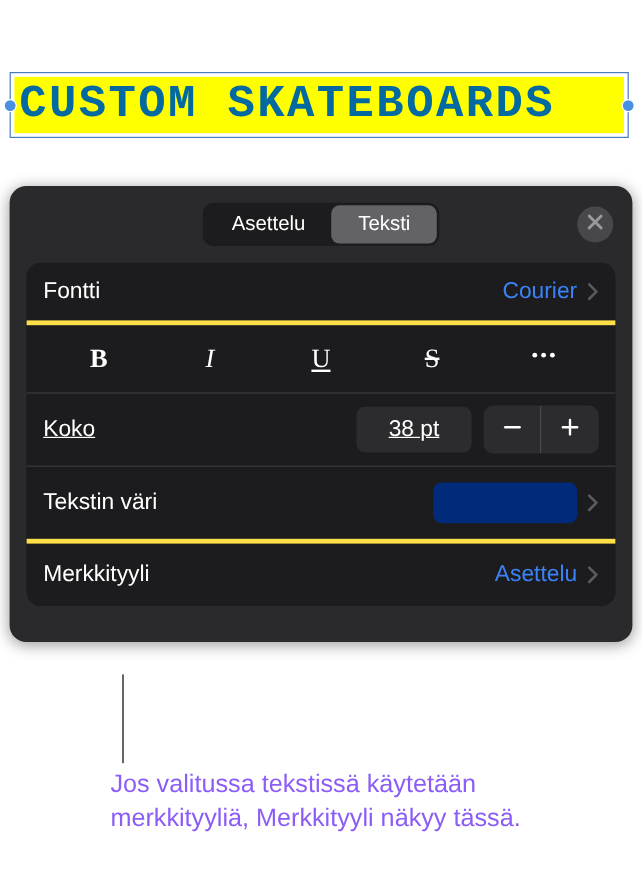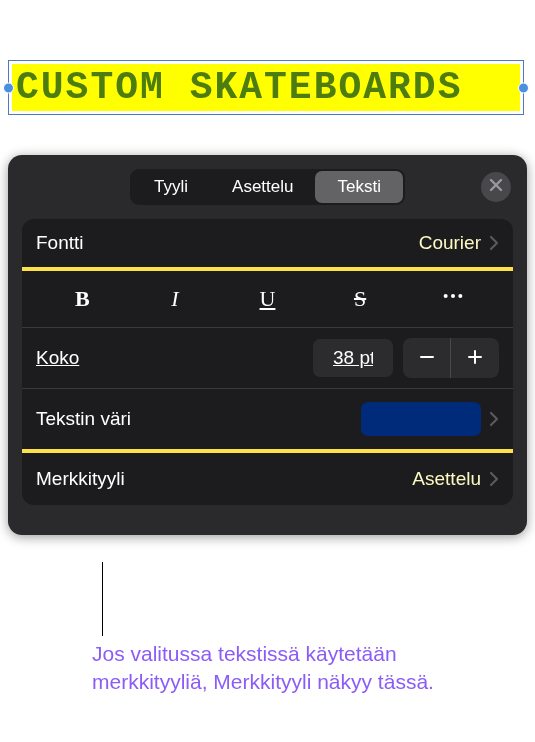--- a/index.html
+++ b/index.html
@@ -15,21 +15,21 @@
   }
   .text-box {
     position: relative;
     border: 1px solid #4a7bc0;
     padding: 3px;
     display: inline-block;
     width: 516px;
   }
   .text-box-content {
     background: #ffff00;
-    color: #4d7c0f;
+    color: #0369a1;
     font-family: "Courier New", Courier, monospace;
     font-weight: bold;
     font-size: 38px;
     letter-spacing: 2px;
     padding: 2px 4px;
     white-space: nowrap;
   }
   .handle {
     position: absolute;
     width: 11px;
@@ -103,21 +103,21 @@
   }
   .row:last-child { border-bottom: none; }
   .row-label {
     font-size: 19px;
     color: #fff;
     flex: 0 0 auto;
   }
   .row-spacer { flex: 1; }
   .row-value {
     font-size: 19px;
-    color: #fef9c3;
+    color: #3b82f6;
     margin-right: 8px;
   }
   .chevron {
     color: #5a5a5e;
     display: flex;
     align-items: center;
   }
   .chevron svg { width: 10px; height: 16px; }
 
   .format-row {
@@ -147,21 +147,21 @@
     gap: 10px;
     text-decoration: underline;
   }
   .size-input {
     background: #2c2c2e;
     border: none;
     border-radius: 7px;
     color: #fff;
     font-size: 19px;
     padding: 8px 20px;
-    width: 80px;
+    width: 96px;
     text-align: center;
   }
   .stepper {
     display: flex;
     background: #2c2c2e;
     border-radius: 8px;
     overflow: hidden;
   }
   .stepper-btn {
     width: 48px;
@@ -209,21 +209,20 @@
   <div class="text-box">
     <div class="handle left"></div>
     <div class="text-box-content">CUSTOM SKATEBOARDS</div>
     <div class="handle right"></div>
   </div>
 </div>
 
 <div class="panel">
   <div class="panel-header">
     <div class="seg">
-      <div class="seg-item">Tyyli</div>
       <div class="seg-item">Asettelu</div>
       <div class="seg-item active">Teksti</div>
     </div>
     <div class="close-btn">
       <span>
         <svg viewBox="0 0 14 14">
             <path d="M2 2 L12 12 M12 2 L2 12" stroke="#9a9a9e" stroke-width="2.4" stroke-linecap="round" fill="none"></path>
           </svg>
       </span>
     </div>

